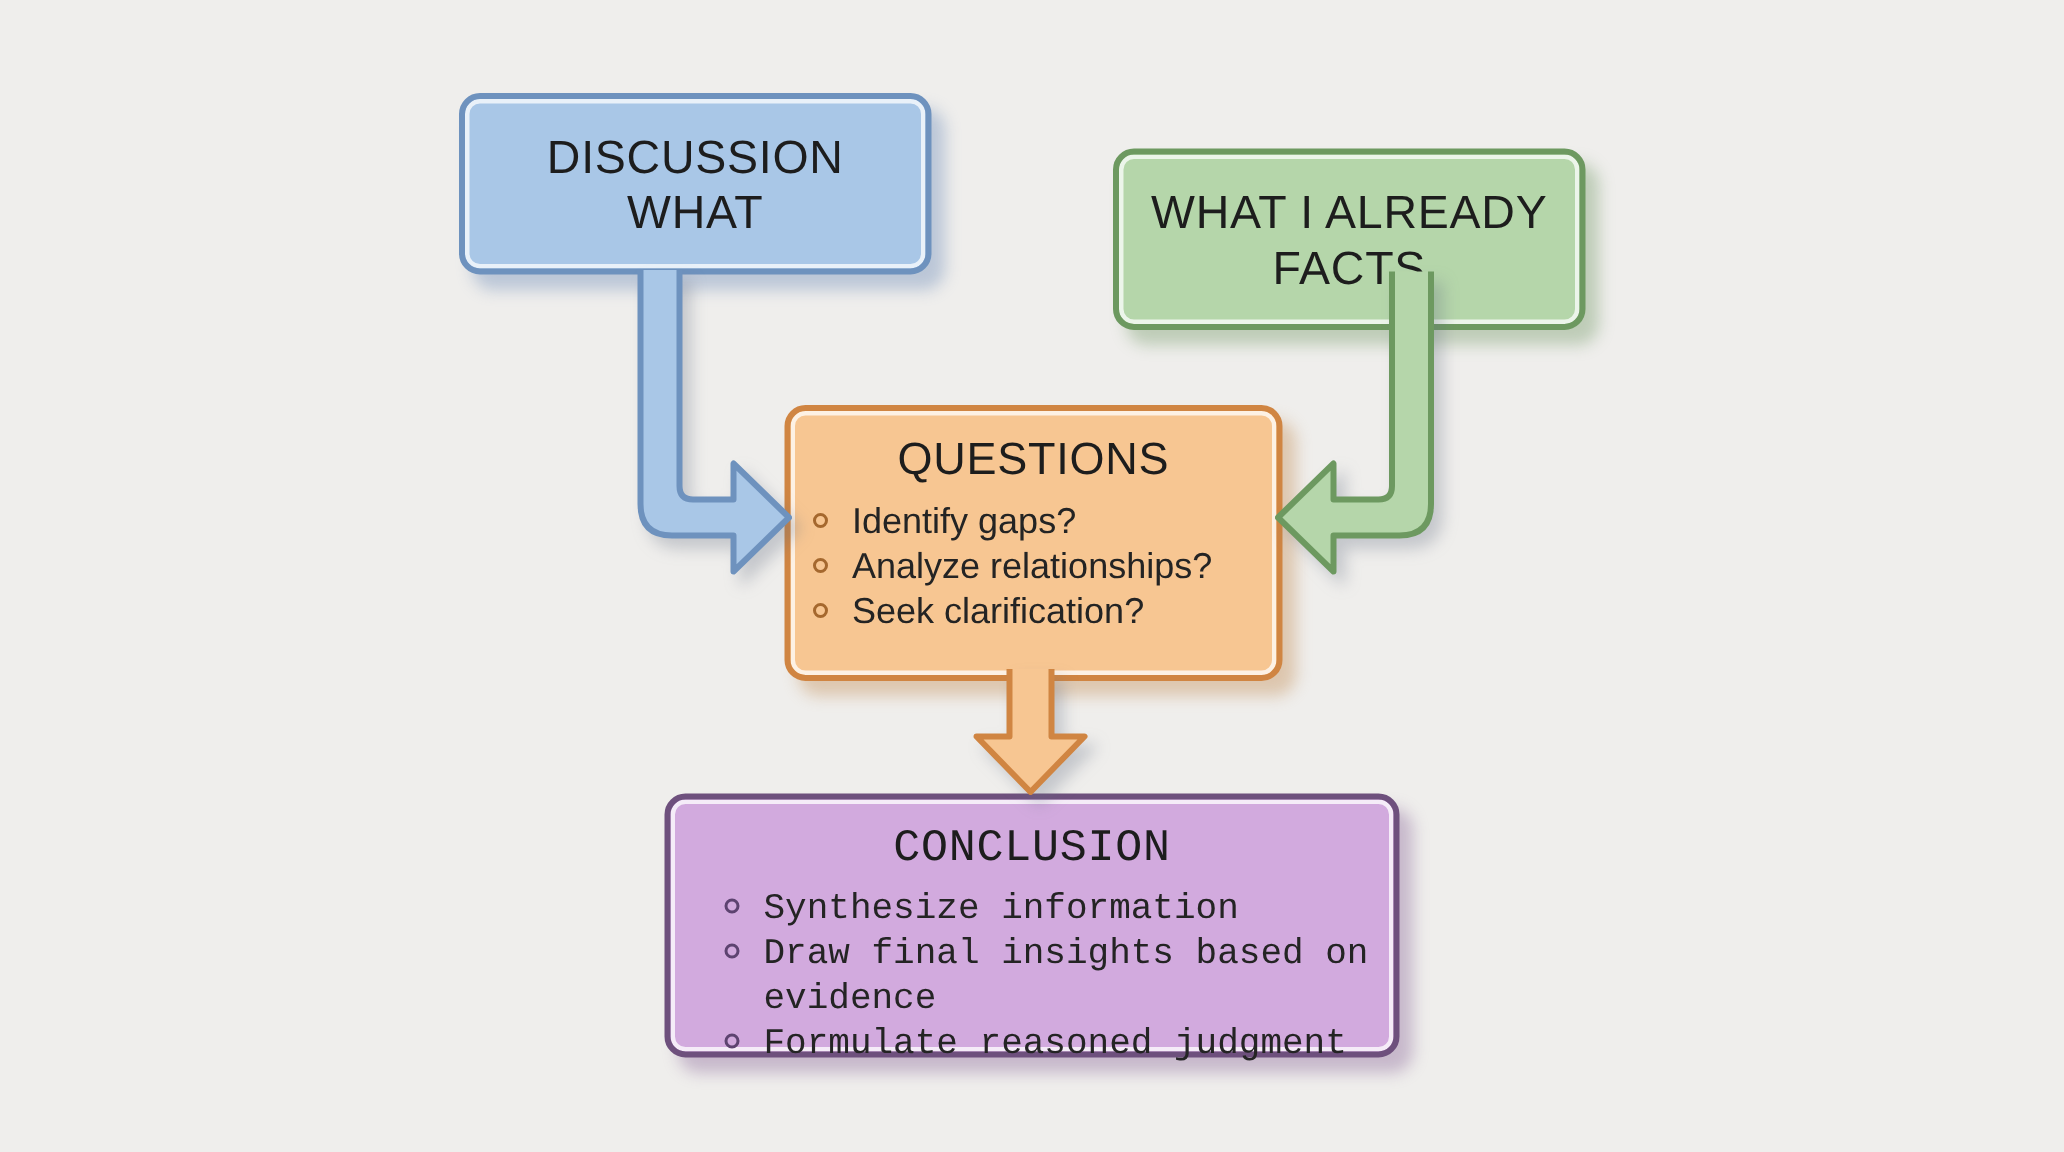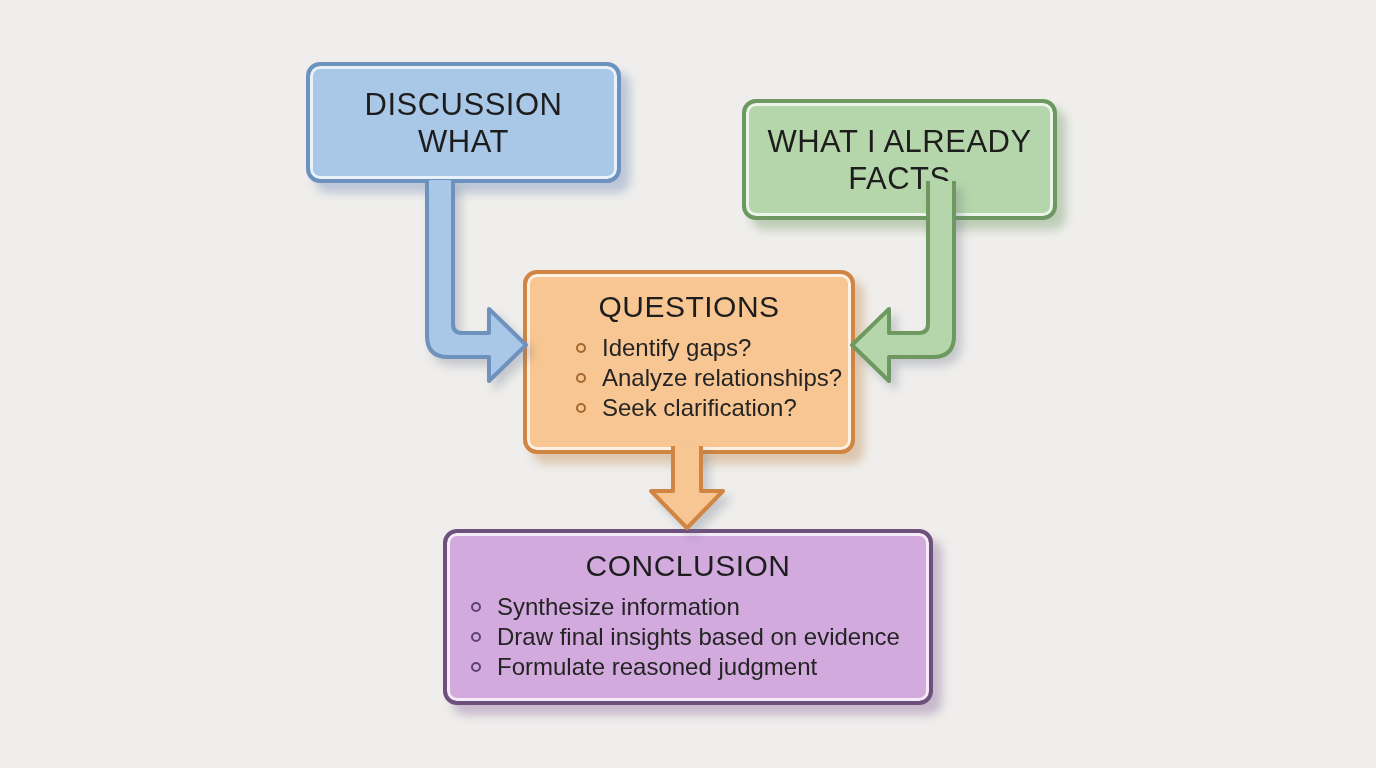--- a/index.html
+++ b/index.html
@@ -40,20 +40,21 @@
     left: 523px; top: 270px; width: 332px; height: 184px;
     background: #f7c692;
     border: 4px solid #d08542;
     box-shadow: inset 0 0 0 3px rgba(255,255,255,0.75), 9px 10px 10px rgba(200,150,100,0.45);
   }
   .box-purple {
     left: 443px; top: 529px; width: 490px; height: 176px;
     background: #d2aade;
     border: 4px solid #6e507d;
     box-shadow: inset 0 0 0 3px rgba(255,255,255,0.78), 9px 10px 10px rgba(150,120,165,0.45);
+    font-family: Liberation Mono, monospace;
   }
   .center-title {
     display: flex;
     flex-direction: column;
     align-items: center;
     justify-content: center;
     text-align: center;
   }
   .title-line {
     font-size: 31px;
@@ -74,22 +75,22 @@
     margin: 9px 0 0 0;
     padding: 0;
   }
   .bullet-item {
     display: flex;
     align-items: baseline;
     font-size: 24px;
     line-height: 30px;
     color: #242424;
   }
-  .box-orange .bullet-list { padding-left: 49px; }
-  .box-purple .bullet-list { padding-left: 24px; }
+  .box-orange .bullet-list { padding-left: 15px; }
+  .box-purple .bullet-list { padding-left: 36px; }
   .bullet-marker {
     flex: 0 0 auto;
     width: 10px;
     height: 10px;
     border-radius: 50%;
     margin-right: 16px;
     position: relative;
     top: -3px;
     background: transparent;
     box-sizing: border-box;

